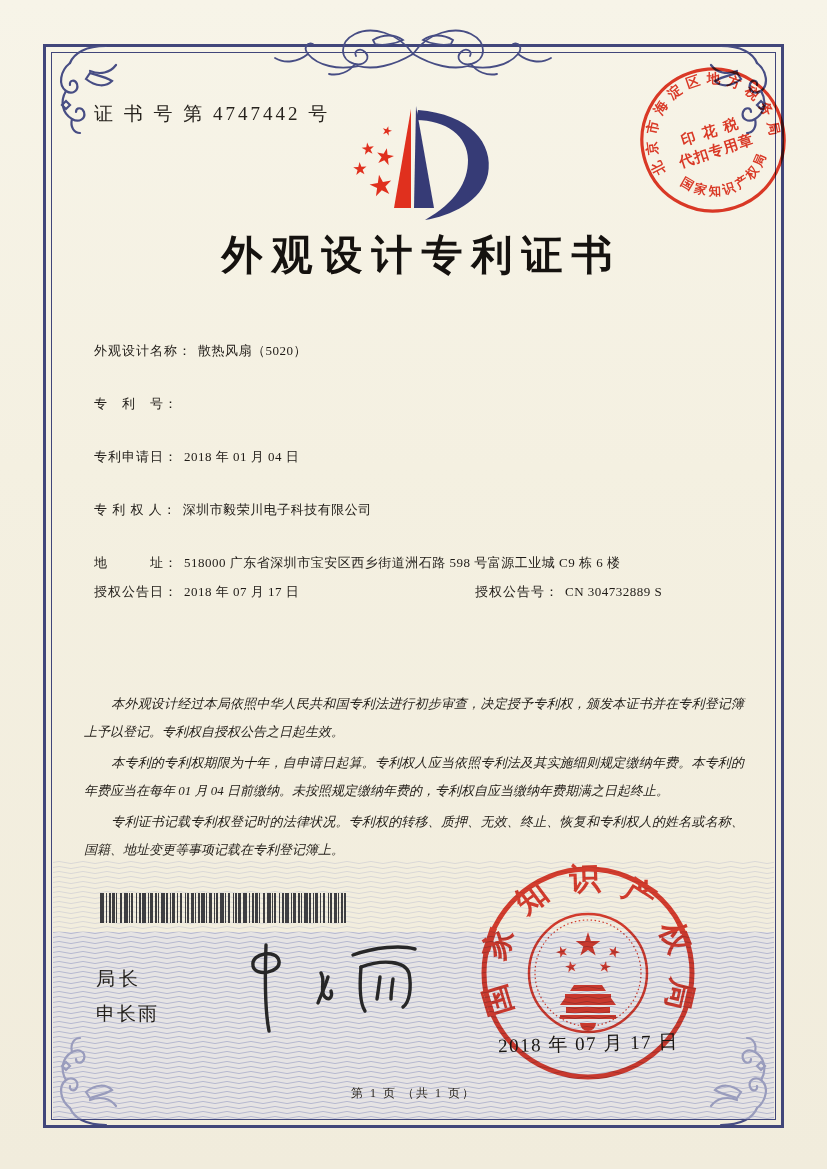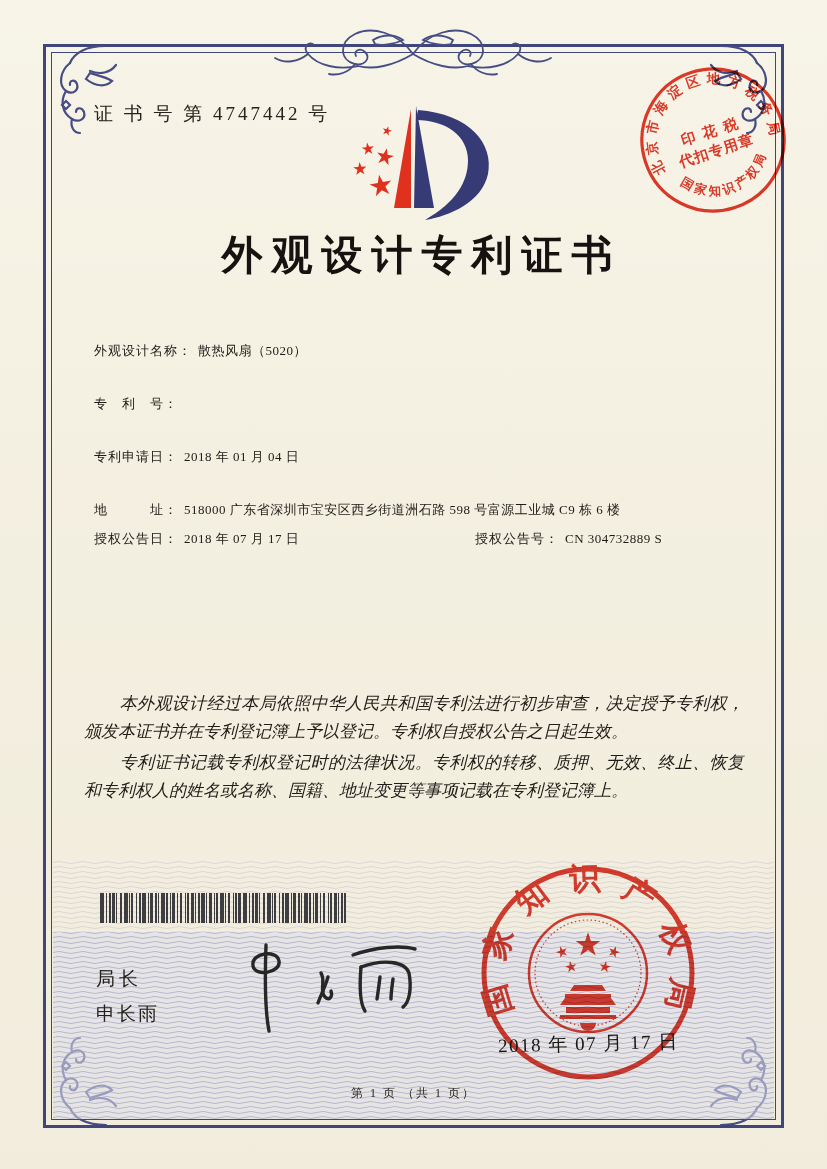--- a/index.html
+++ b/index.html
@@ -14,21 +14,21 @@
   .cert-no{position:absolute;left:94px;top:101px;font-size:19px;letter-spacing:3px;color:#26221d;}
   .doc-title{position:absolute;left:0;top:228px;width:100%;text-align:center;
     font-size:41px;font-weight:bold;letter-spacing:9px;padding-left:16px;box-sizing:border-box;color:#15120f;}
   .fields{position:absolute;left:94px;top:338px;width:660px;font-size:13px;}
   .frow{display:flex;align-items:flex-start;line-height:25px;margin-bottom:28px;position:relative;}
   .flabel{flex:none;letter-spacing:1px;white-space:pre;}
   .fvalue{margin-left:6px;letter-spacing:0.5px;}
   .frow-addr{margin-bottom:4px;}
   .fvalue-addr{width:486px;}
   .pair2{position:absolute;left:381px;top:0;display:flex;}
-  .paras{position:absolute;left:84px;top:690px;width:660px;font-size:17px;line-height:28px;
+  .paras{position:absolute;left:84px;top:690px;width:660px;font-size:13px;line-height:28px;
     font-style:italic;text-align:justify;color:#211d18;}
   .paras p{margin:0 0 3px 0;text-indent:2.1em;}
   .barcode{position:absolute;left:98px;top:892px;opacity:0.88;}
   .band{position:absolute;left:53px;top:860px;}
   .sig-label{position:absolute;left:96px;top:966px;font-size:19px;letter-spacing:4px;font-family:"Liberation Sans","DejaVu Sans",sans-serif;color:#23201c;}
   .sig-name{position:absolute;left:96px;top:1001px;font-size:19px;letter-spacing:2px;font-family:"Liberation Sans","DejaVu Sans",sans-serif;color:#23201c;}
   .signature{position:absolute;left:225px;top:933px;opacity:0.9;}
   .tax-stamp{position:absolute;left:633px;top:60px;transform:rotate(-18deg);mix-blend-mode:multiply;opacity:0.95;}
   .main-seal{position:absolute;left:472px;top:857px;mix-blend-mode:multiply;opacity:0.93;}
   .seal-date{position:absolute;left:498px;top:1031px;font-size:19px;letter-spacing:1.5px;color:#191613;transform:rotate(-1.5deg);}
@@ -129,36 +129,41 @@
       <span class="flabel">外观设计名称：</span>
       <span class="fvalue">散热风扇（5020）</span>
     </div>
     <div class="frow">
       <span class="flabel">专　利　号：</span>
     </div>
     <div class="frow">
       <span class="flabel">专利申请日：</span>
       <span class="fvalue">2018 年 01 月 04 日</span>
     </div>
+    <div class="frow">
+      <span class="flabel">专 利 权 人：</span>
+      <span class="fvalue">深圳市毅荣川电子科技有限公司</span>
+    </div>
     <div class="frow frow-addr">
       <span class="flabel">地　　　址：</span>
       <span class="fvalue fvalue-addr">518000 广东省深圳市宝安区西乡街道洲石路 598 号富源工业城 C9 栋 6 楼</span>
     </div>
     <div class="frow">
       <span class="flabel">授权公告日：</span>
       <span class="fvalue">2018 年 07 月 17 日</span>
       <span class="pair2">
         <span class="flabel">授权公告号：</span>
         <span class="fvalue">CN 304732889 S</span>
       </span>
     </div>
   </div>
 
   <div class="paras">
     <p>本外观设计经过本局依照中华人民共和国专利法进行初步审查，决定授予专利权，颁发本证书并在专利登记簿上予以登记。专利权自授权公告之日起生效。</p>
+    <p>本专利的专利权期限为十年，自申请日起算。专利权人应当依照专利法及其实施细则规定缴纳年费。本专利的年费应当在每年 01 月 04 日前缴纳。未按照规定缴纳年费的，专利权自应当缴纳年费期满之日起终止。</p>
     <p>专利证书记载专利权登记时的法律状况。专利权的转移、质押、无效、终止、恢复和专利权人的姓名或名称、国籍、地址变更等事项记载在专利登记簿上。</p>
   </div>
 
   <svg class="barcode" width="250" height="32">
     <path d="M2,16 H248" stroke="#26262c" stroke-width="30" stroke-dasharray="4 2 1 2 2 1 3 1 1 3 2 2 4 1 1 1 2 3 1 2 2 1 4 2 1 1 3 2 2 1 1 2 4 1 2 2 1 1 3 2 1 2 2 3 1 1 2 2 3 1 1 2 2 1 4 1 1 2 3 2 1 1 2 2 4 1 1 2 2 3 1 1 2 1 3 2"></path>
   </svg>
 
   <div class="sig-label">局长</div>
   <div class="sig-name">申长雨</div>
   <svg class="signature" width="210" height="105" viewBox="0 0 210 105">

